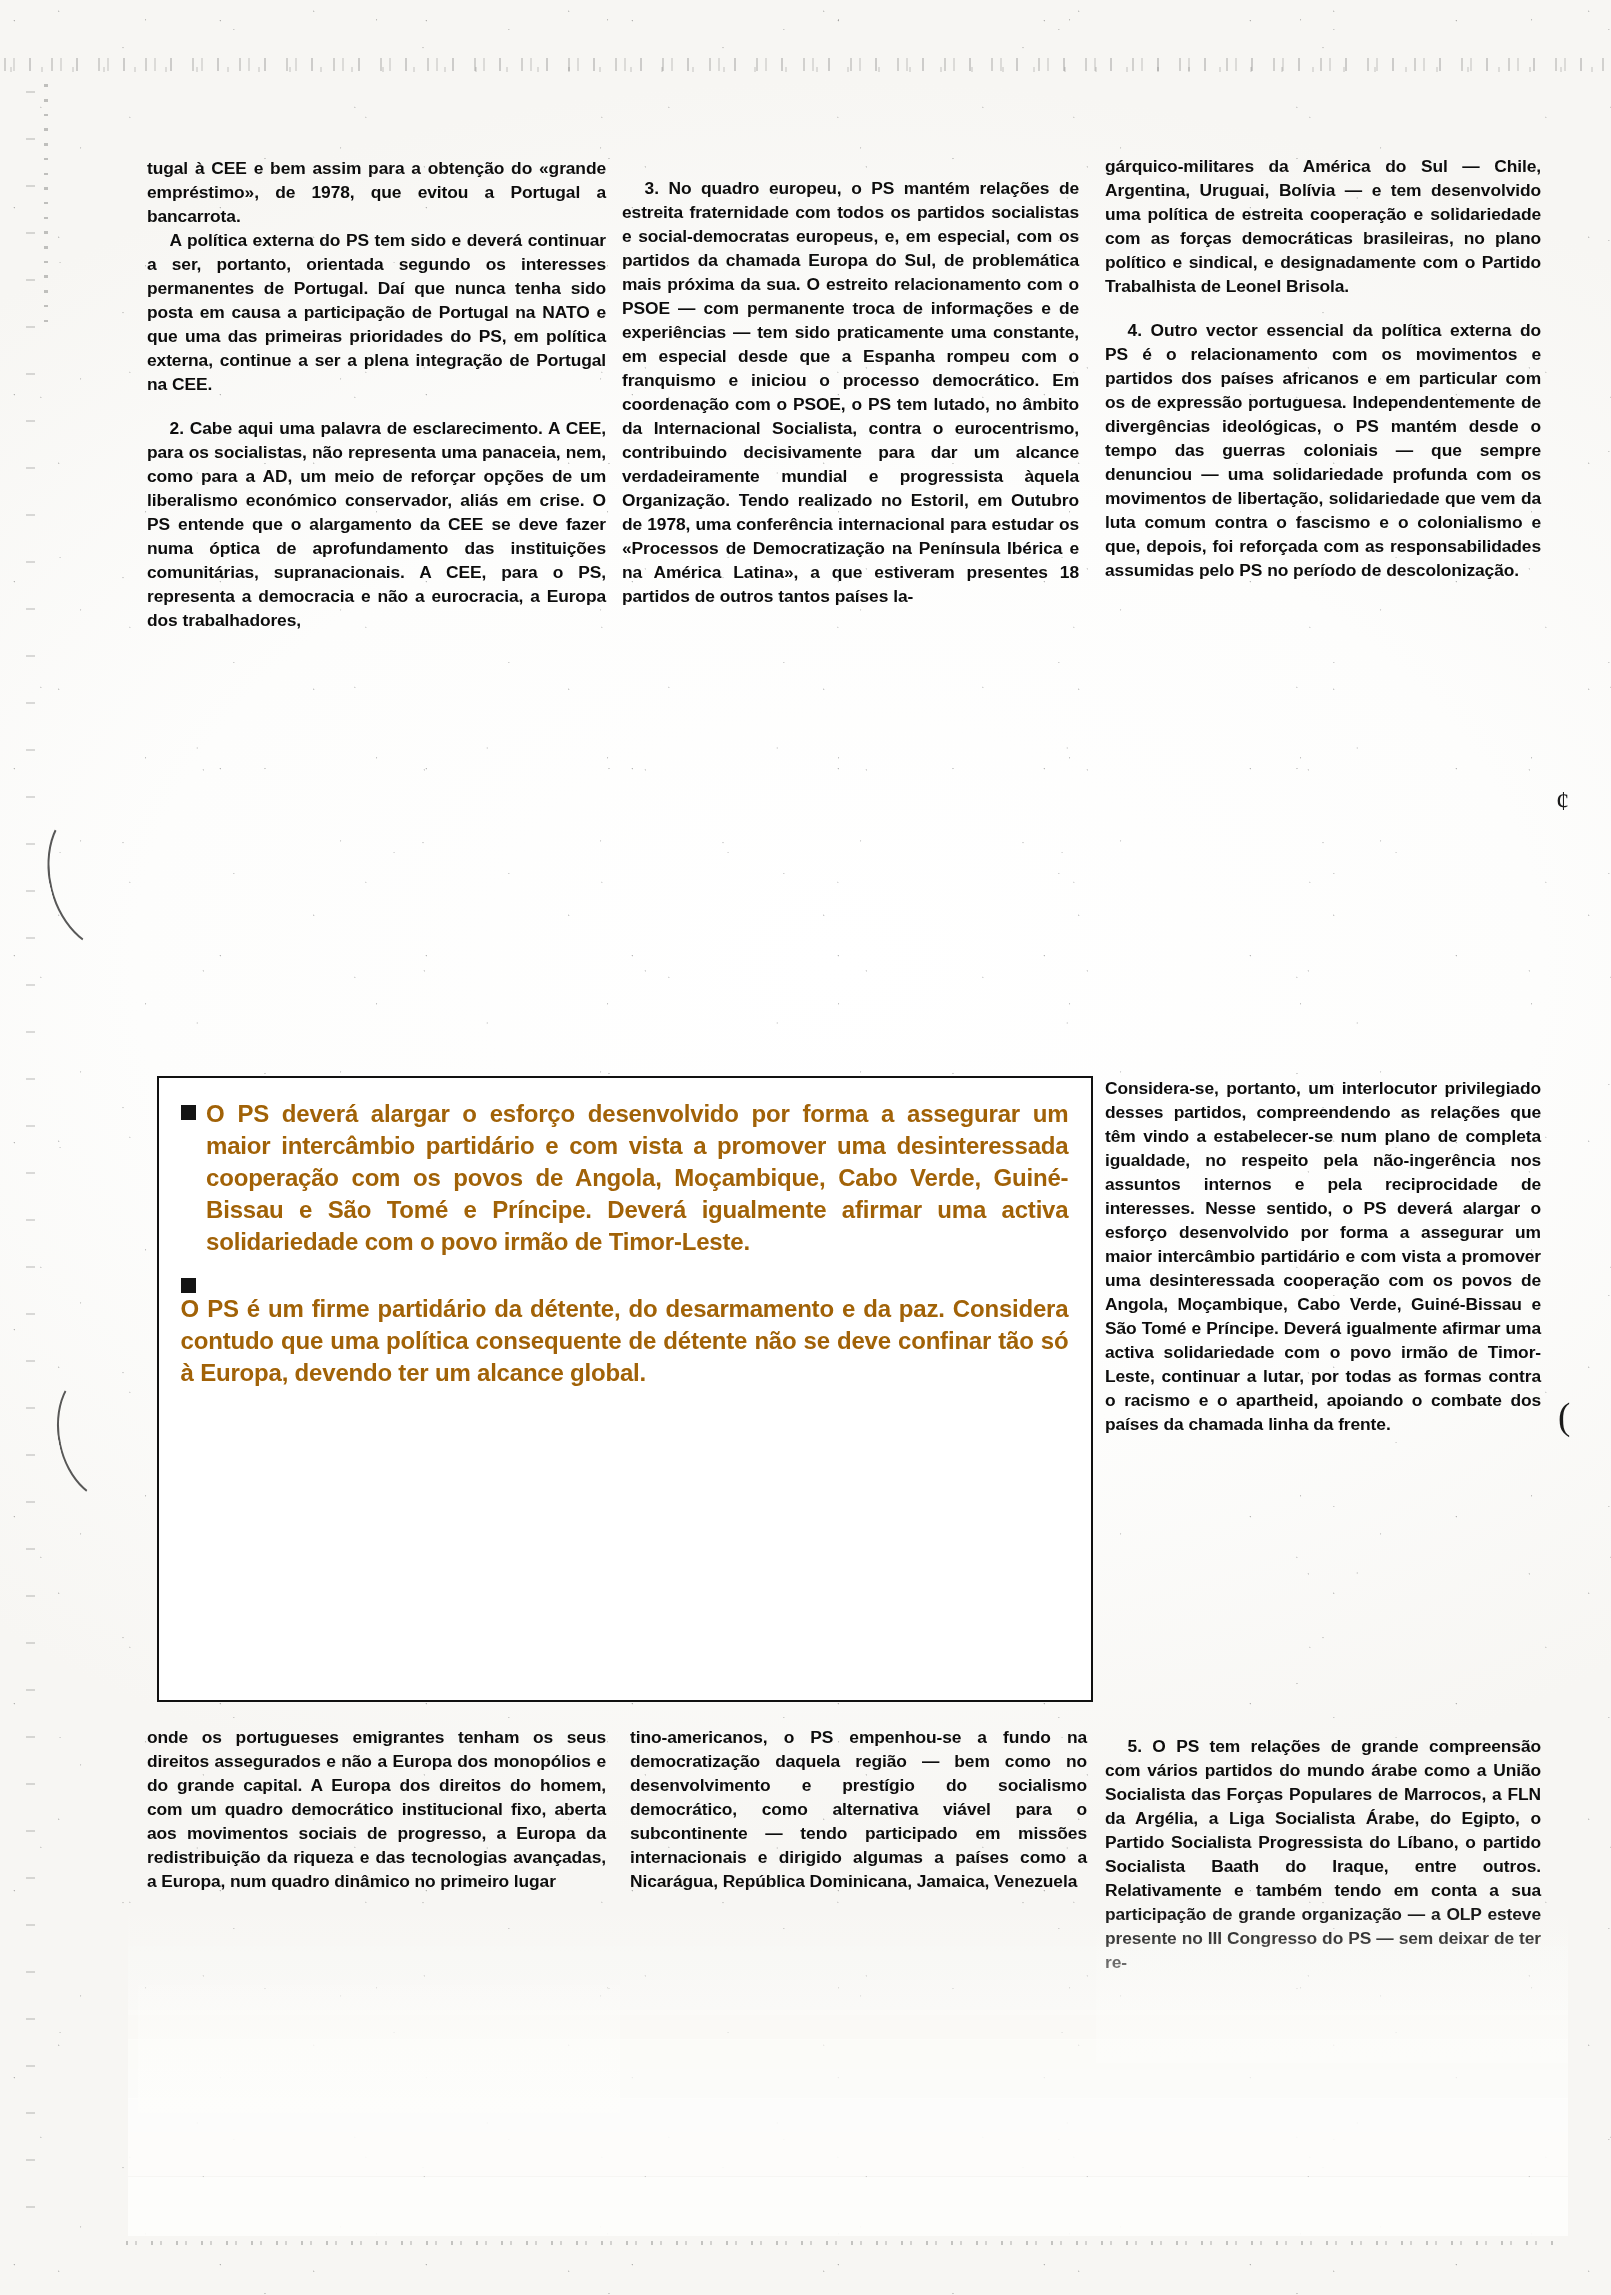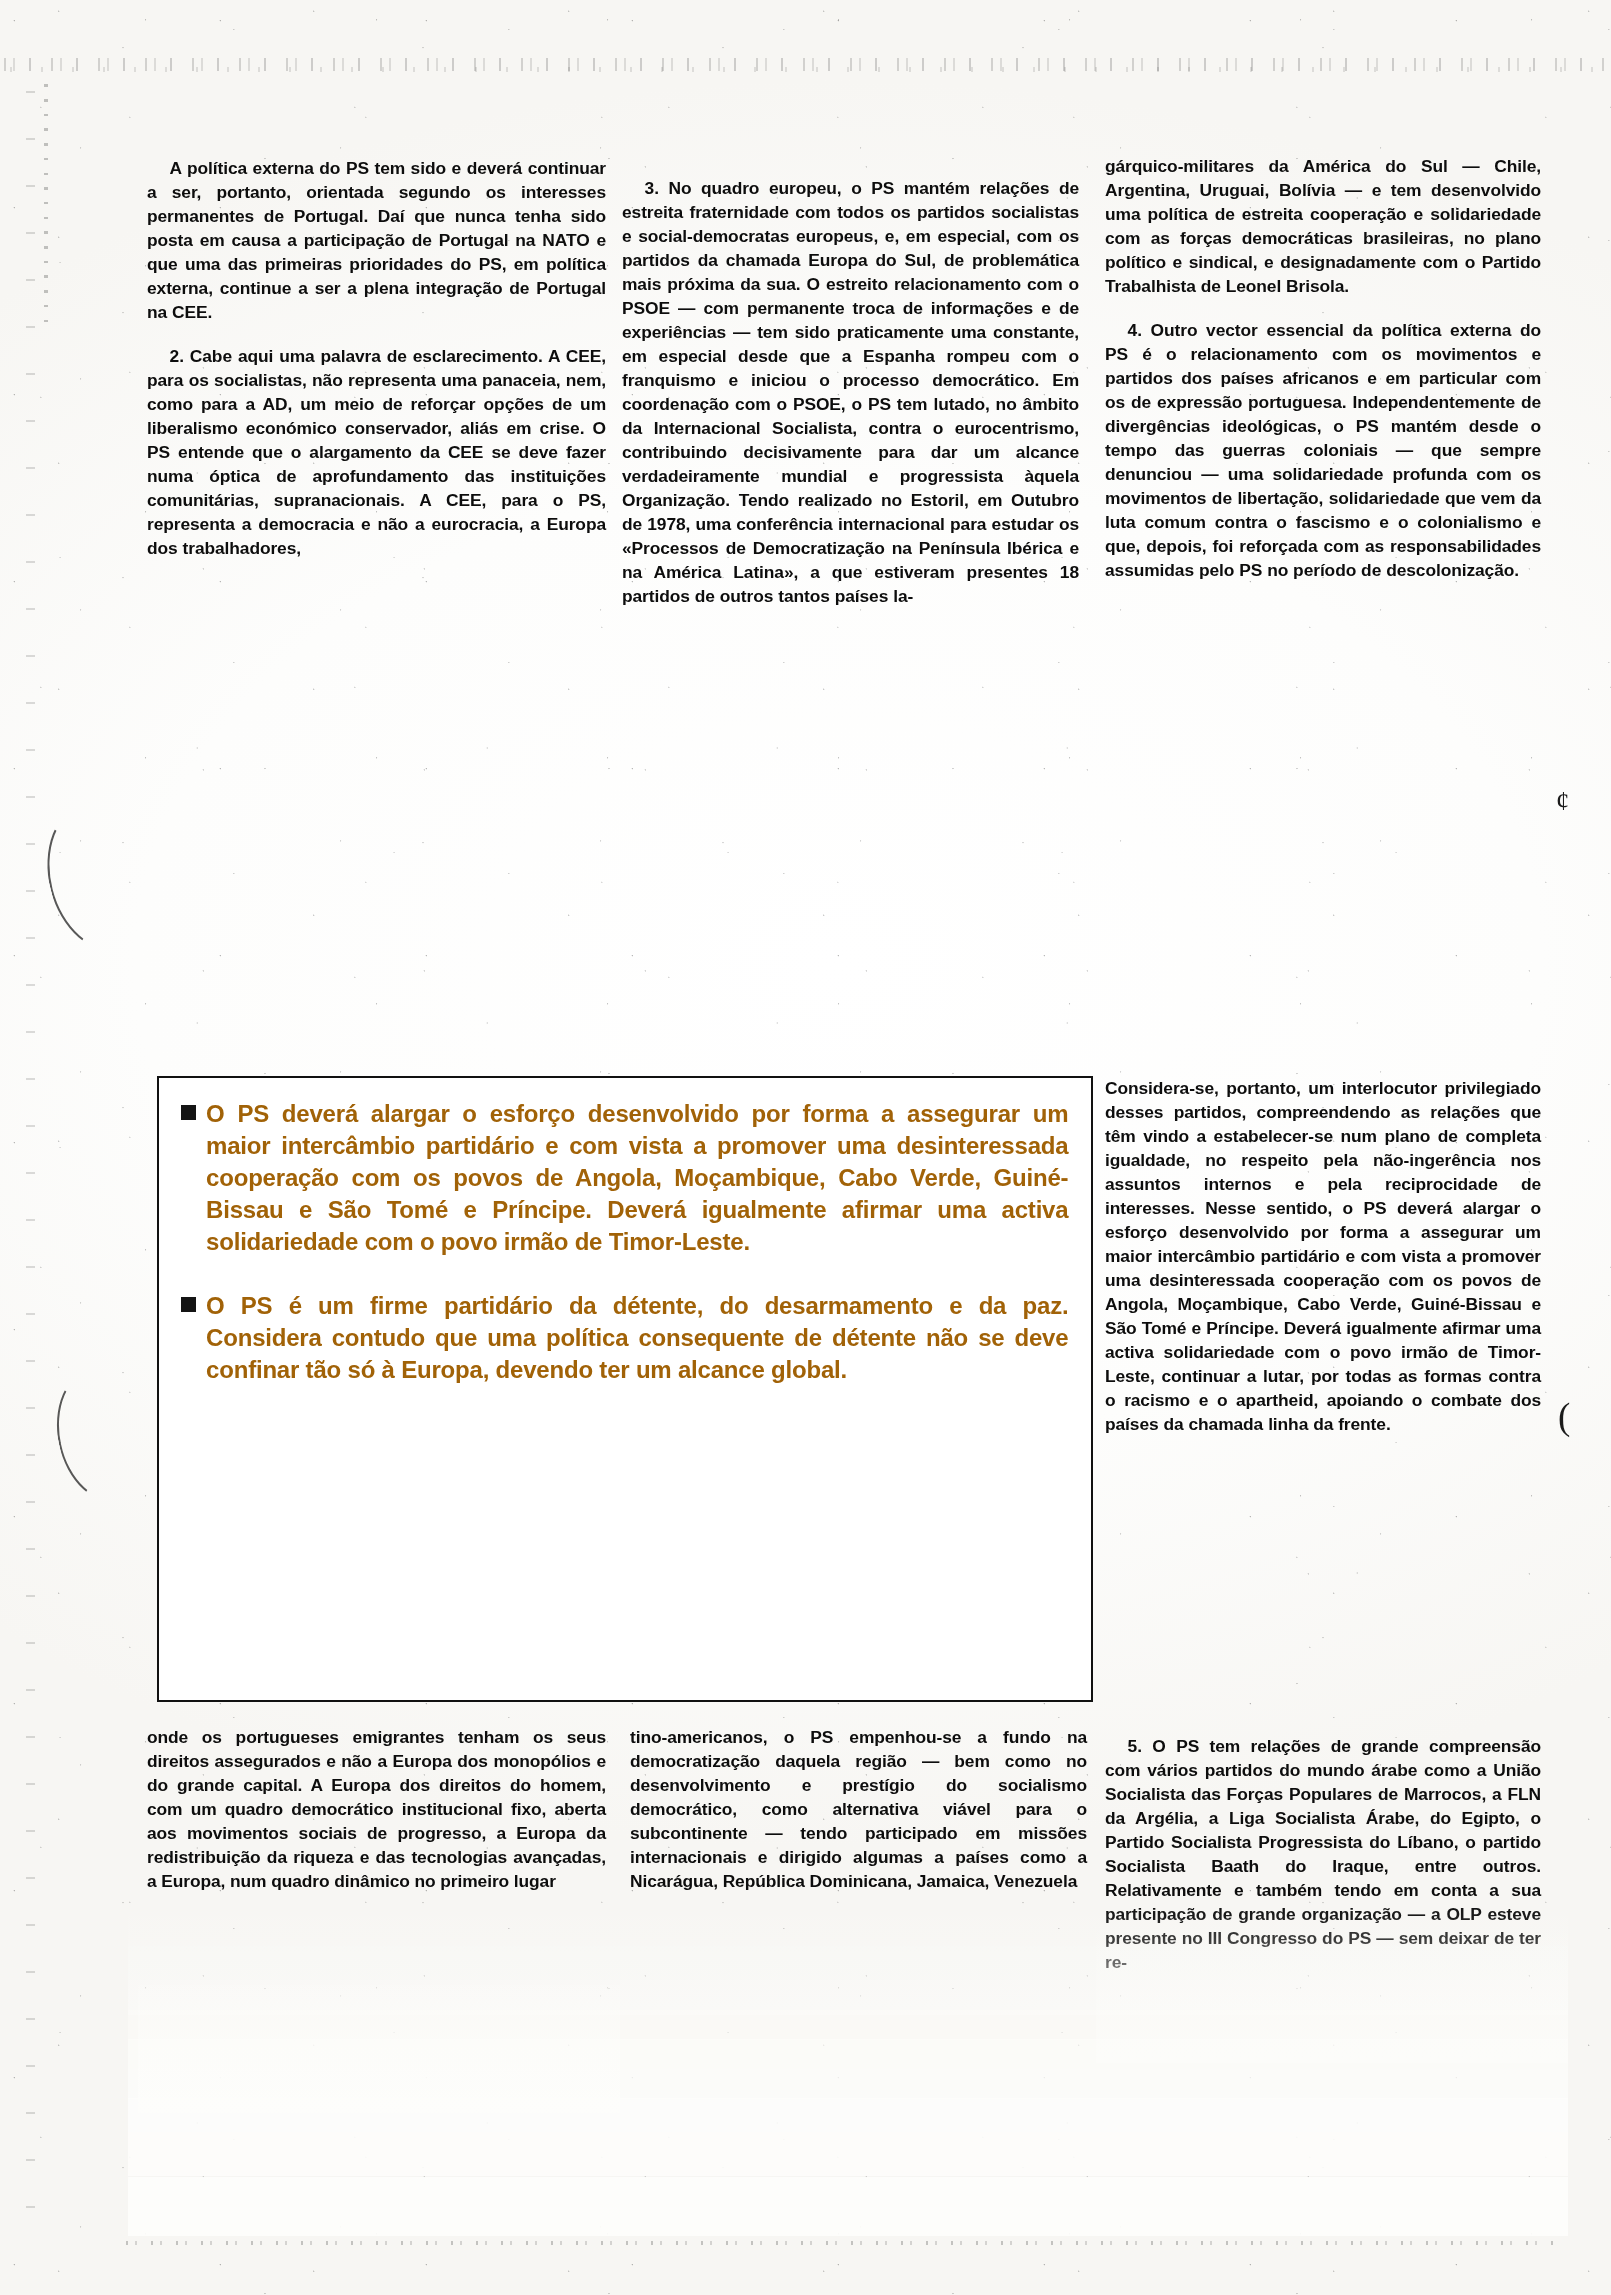--- a/index.html
+++ b/index.html
@@ -113,21 +113,21 @@
   }
   .btext{
     font-size:24px;
     line-height:32px;
     font-weight:700;
     color:#a16207;
     letter-spacing:-0.2px;
     text-align:justify;
     flex:1 1 auto;
   }
-  #hlbox .second{margin-top:32px;}
+  #hlbox .second{margin-top:13px;flex-direction:column;}
 
   
   .bcol{
     position:absolute;
     font-size:17.4px;line-height:24px;
     color:#0d0d0d;font-weight:700;text-align:justify;letter-spacing:-0.1px;
   }
   .bcol p{margin:0;}
   .bcol p.ind{text-indent:22.6px;}
 </style>
@@ -143,20 +143,21 @@
   <div id="leftedge2"></div>
   <div id="botgrime"></div>
 
   <div class="arc" style="left:49px;top:801px;width:103px;height:147px;transform:rotate(-14deg);"></div>
   <div class="arc" style="left:58px;top:1366px;width:93px;height:133px;transform:rotate(-12deg);"></div>
 
   <div class="stray" style="left:1556px;top:786px;font-size:26.5px;">¢</div>
   <div class="stray" style="left:1558px;top:1395px;font-size:37px;">(</div>
 
   <div class="col" style="left:147px;top:156px;width:459px;">
+    <p>tugal à CEE e bem assim para a obtenção do «grande empréstimo», de 1978, que evitou a Portugal a bancarrota.</p>
     <p class="ind">A política externa do PS tem sido e deverá continuar a ser, portanto, orientada segundo os interesses permanentes de Portugal. Daí que nunca tenha sido posta em causa a participação de Portugal na NATO e que uma das primeiras prioridades do PS, em política externa, continue a ser a plena integração de Portugal na CEE.</p>
     <p class="ind gap">2. Cabe aqui uma palavra de esclarecimento. A CEE, para os socialistas, não representa uma panaceia, nem, como para a AD, um meio de reforçar opções de um liberalismo económico conservador, aliás em crise. O PS entende que o alargamento da CEE se deve fazer numa óptica de aprofundamento das instituições comunitárias, supranacionais. A CEE, para o PS, representa a democracia e não a eurocracia, a Europa dos trabalhadores,</p>
   </div>
 
   <div class="col" style="left:622px;top:156px;width:457px;margin-top:20px;">
     <p class="ind">3. No quadro europeu, o PS mantém relações de estreita fraternidade com todos os partidos socialistas e social-democratas europeus, e, em especial, com os partidos da chamada Europa do Sul, de problemática mais próxima da sua. O estreito relacionamento com o PSOE — com permanente troca de informações e de experiências — tem sido praticamente uma constante, em especial desde que a Espanha rompeu com o franquismo e iniciou o processo democrático. Em coordenação com o PSOE, o PS tem lutado, no âmbito da Internacional Socialista, contra o eurocentrismo, contribuindo decisivamente para dar um alcance verdadeiramente mundial e progressista àquela Organização. Tendo realizado no Estoril, em Outubro de 1978, uma conferência internacional para estudar os «Processos de Democratização na Península Ibérica e na América Latina», a que estiveram presentes 18 partidos de outros tantos países la-</p>
   </div>
 
   <div class="col" style="left:1105px;top:154px;width:436px;">
     <p>gárquico-militares da América do Sul — Chile, Argentina, Uruguai, Bolívia — e tem desenvolvido uma política de estreita cooperação e solidariedade com as forças democráticas brasileiras, no plano político e sindical, e designadamente com o Partido Trabalhista de Leonel Brisola.</p>

